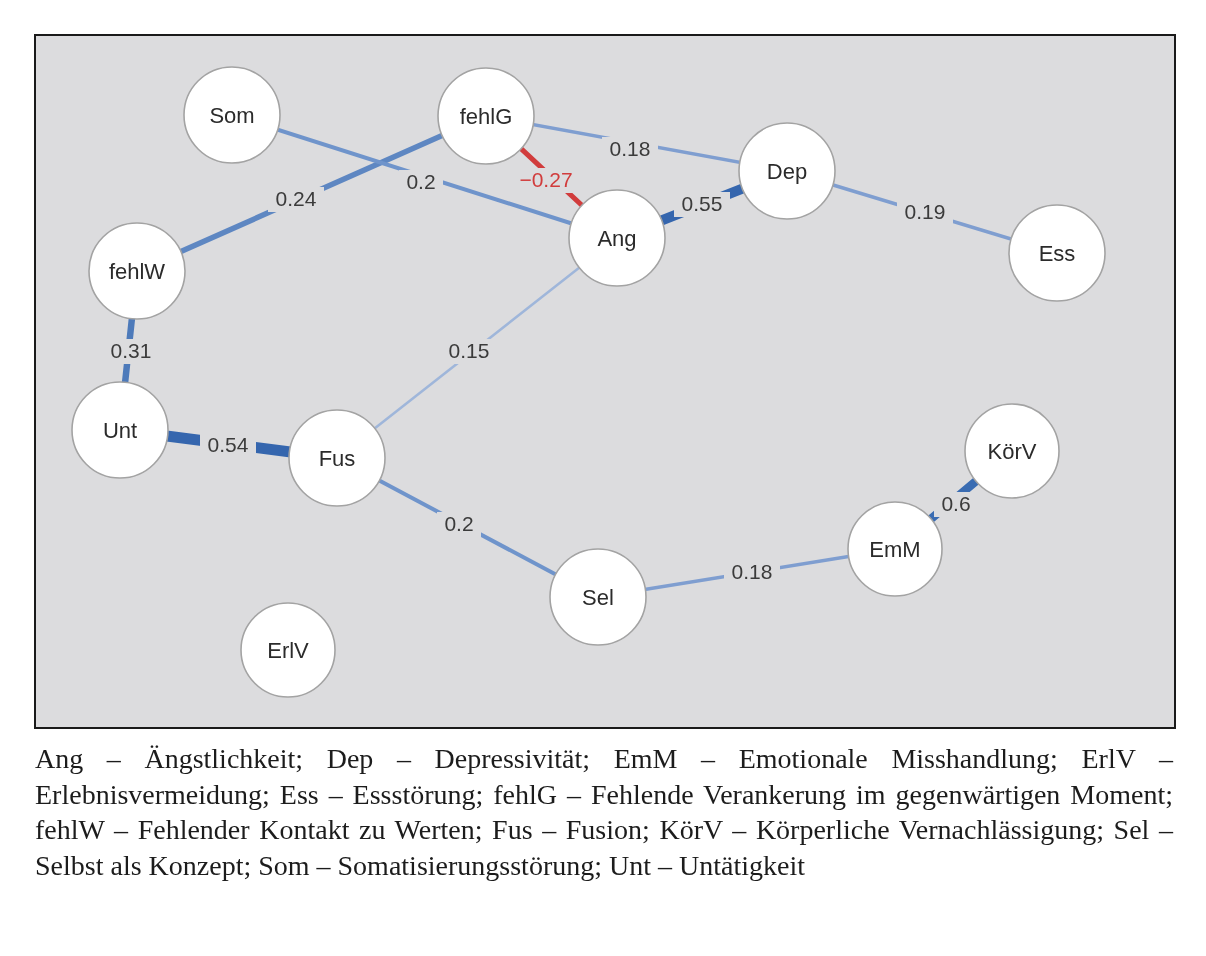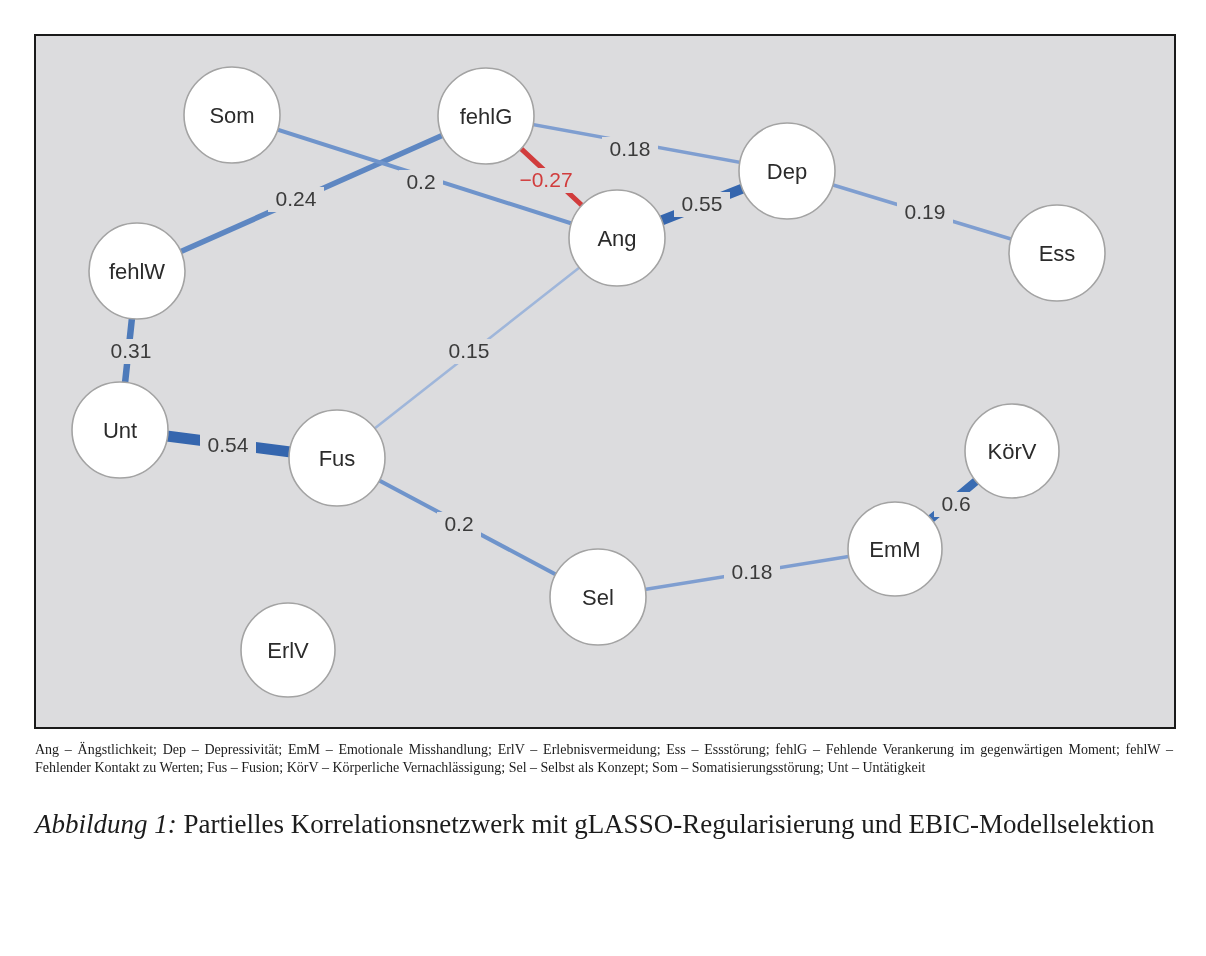--- a/index.html
+++ b/index.html
@@ -15,21 +15,21 @@
     background: #ffffff;
     overflow: hidden;
   }
   #network-svg {
     display: block;
     width: 1206px;
     height: 735px;
   }
   .legend {
     margin: 6px 33px 0 35px;
-    font-size: 14px;
+    font-size: 28px;
     line-height: 1.27;
     color: #1c1c1c;
     text-align: justify;
   }
   .caption {
     margin: 28px 33px 0 35px;
     font-size: 27px;
     line-height: 1.45;
     color: #1c1c1c;
     text-align: justify;
@@ -153,15 +153,14 @@
         <text x="598" y="605" text-anchor="middle" font-size="22" fill="#2b2b2b">Sel</text>
       </g>
       <g>
         <circle cx="288" cy="650" r="47" fill="#ffffff" stroke="#a3a3a3" stroke-width="1.6"></circle>
         <text x="288" y="658" text-anchor="middle" font-size="22" fill="#2b2b2b">ErlV</text>
       </g>
     </svg>
 
   <p class="legend">Ang – Ängstlichkeit; Dep – Depressivität; EmM – Emotionale Misshandlung; ErlV – Erlebnisvermeidung; Ess – Essstörung; fehlG – Fehlende Verankerung im gegenwärtigen Moment; fehlW – Fehlender Kontakt zu Werten; Fus – Fusion; KörV – Körperliche Vernachlässigung; Sel – Selbst als Konzept; Som – Somatisierungsstörung; Unt – Untätigkeit</p>
 
-  <p class="caption"><span class="caption-label">Abbildung 1:</span><span> Partielles Korrelationsnetzwerk mit gLASSO-Regularisierung und EBIC-Modellselektion</span></p>
 
 </div>
 
 </body></html>

